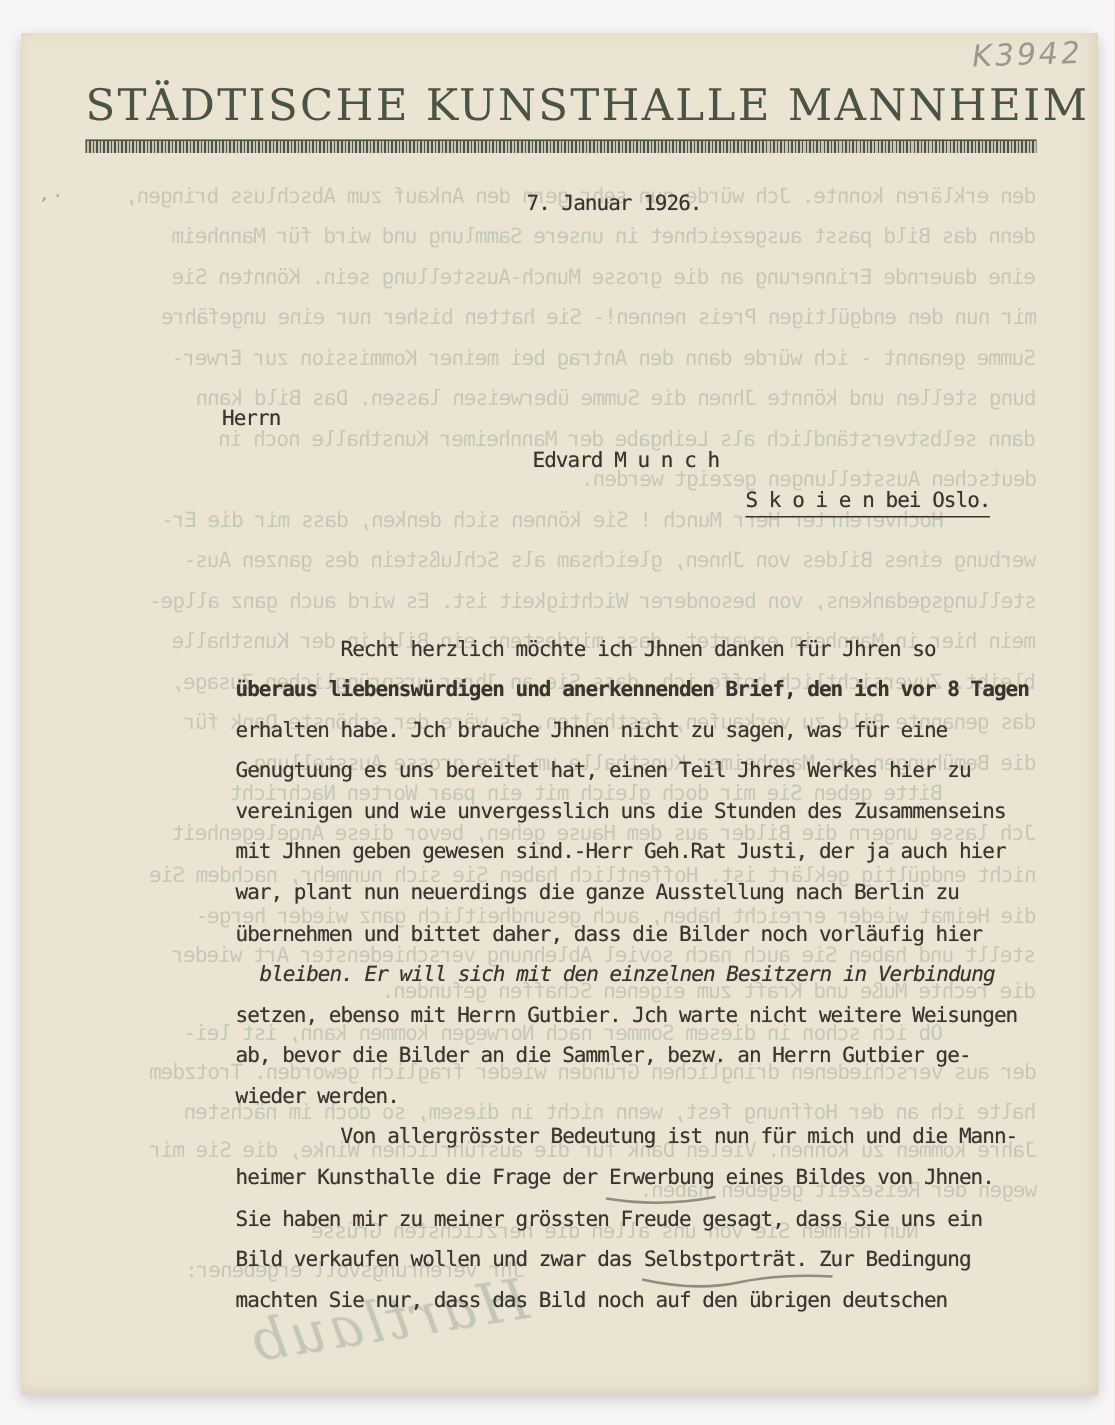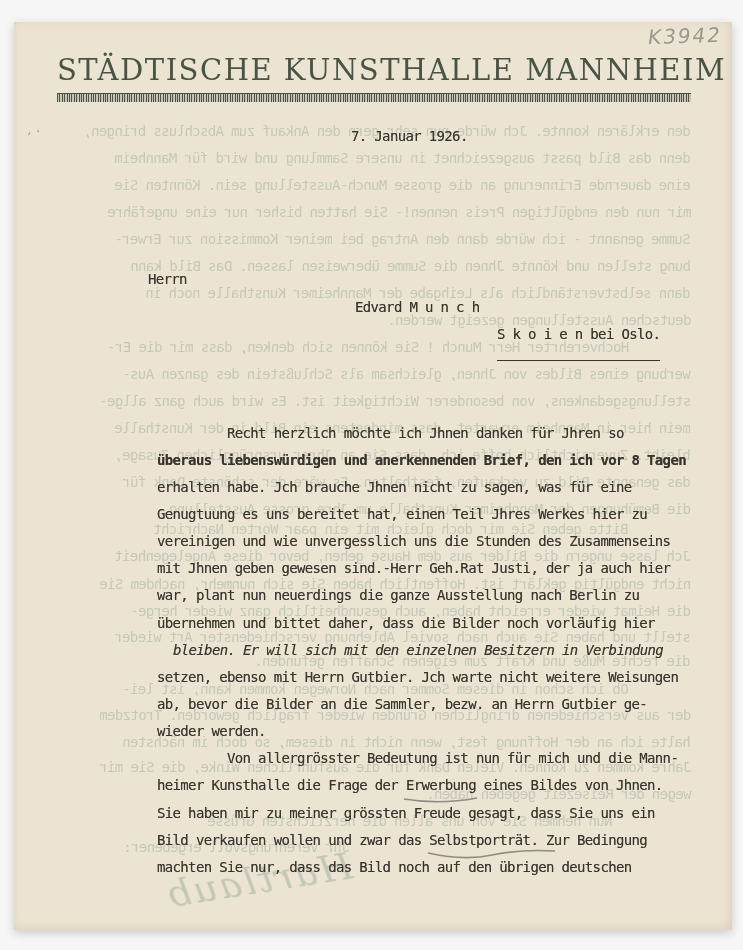--- a/index.html
+++ b/index.html
@@ -30,21 +30,21 @@
     background-image:repeating-linear-gradient(90deg,#4a554b 0px,#4a554b 1px,rgba(0,0,0,0) 1px,rgba(0,0,0,0) 2.4px);
     border-top:1.6px solid #465147;
   }
   .typed{
     position:absolute;white-space:nowrap;
     font-family:"DejaVu Sans Mono", monospace;
     font-size:14px;letter-spacing:-0.65px;line-height:18px;
     color:#37352e;
     text-shadow:0 0 0.5px rgba(45,42,36,0.55);
   }
-  .underlined{border-bottom:1.4px solid #37352e;padding-bottom:17px;text-align:right;}
+  .underlined{border-bottom:1.4px solid #37352e;padding-bottom:1px;text-align:right;}
   .date{left:337px;top:105px;}
   .addr1{left:134px;top:248px;}
   .addr2{left:341px;top:276px;text-align:center;}
   .addr3{left:483px;top:303px;}
   .salutation{left:143px;top:374px;}
   .bleed-line{
     position:absolute;white-space:nowrap;
     font-family:"DejaVu Sans Mono", monospace;
     font-size:14px;letter-spacing:-0.65px;line-height:18px;
     color:rgba(116,146,133,0.34);

